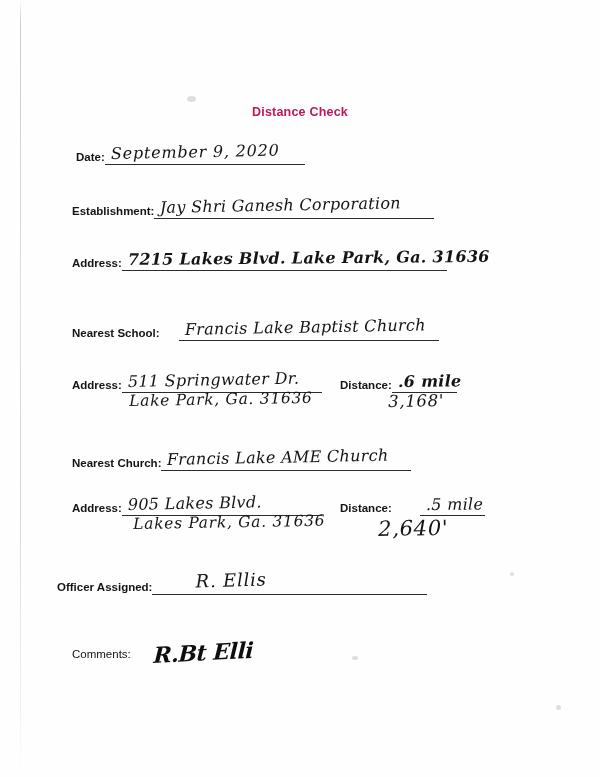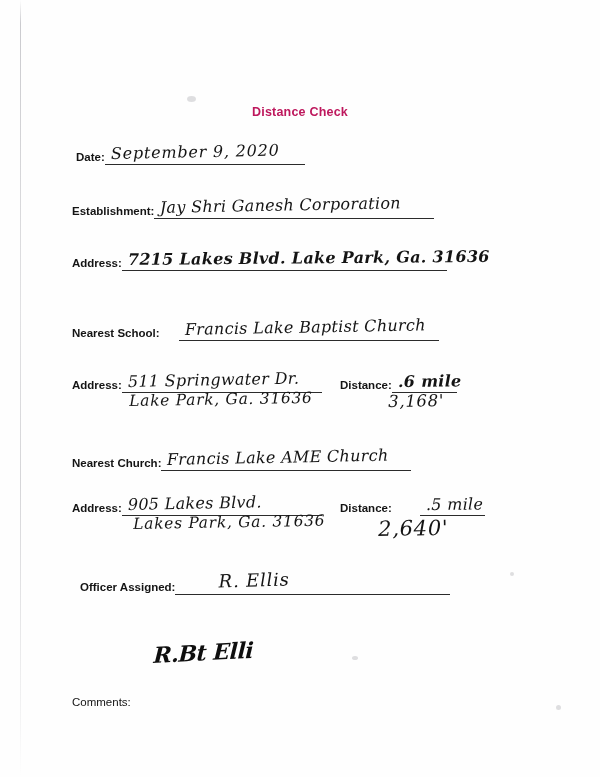--- a/index.html
+++ b/index.html
@@ -117,21 +117,21 @@
     color: #0e0e0e;
     white-space: nowrap;
     letter-spacing: -0.5px;
     transform: rotate(-3deg) skewX(-6deg);
     transform-origin: left bottom;
   }
 
   .comments {
     position: absolute;
     left: 72px;
-    top: 696px;
+    top: 648px;
     font-size: 11.5px;
     color: #141414;
   }
 </style>
 </head>
 <body>
 
 <div class="page">
 
   <div class="scan-edge"></div>
@@ -202,21 +202,21 @@
   <div class="hw-free" style="left:133px; top:515px;">Lakes Park, Ga. 31636</div>
 
   <div class="row" style="left:340px; top:495px;">
     <span class="label">Distance:</span>
     <span class="fill" style="width:65px;margin-left:28px;">
       <span class="hw tight r0">.5 mile</span>
     </span>
   </div>
   <div class="hw-free" style="left:378px; top:517px; font-size:21px;">2,640'</div>
 
-  <div class="row" style="left:80px; top:574px;">
+  <div class="row" style="left:57px; top:574px;">
     <span class="label">Officer Assigned:</span>
     <span class="fill" style="width:275px;">
       <span class="hw r2" style="font-size:18px; padding-left:44px;">R. Ellis</span>
     </span>
   </div>
 
   <div class="signature" style="left:153px; top:642px;">R.Bt Elli</div>
 
   <div class="comments">Comments:</div>
   <div style="position:absolute; left:72px; top:690px; width:460px; height:70px;"></div>

